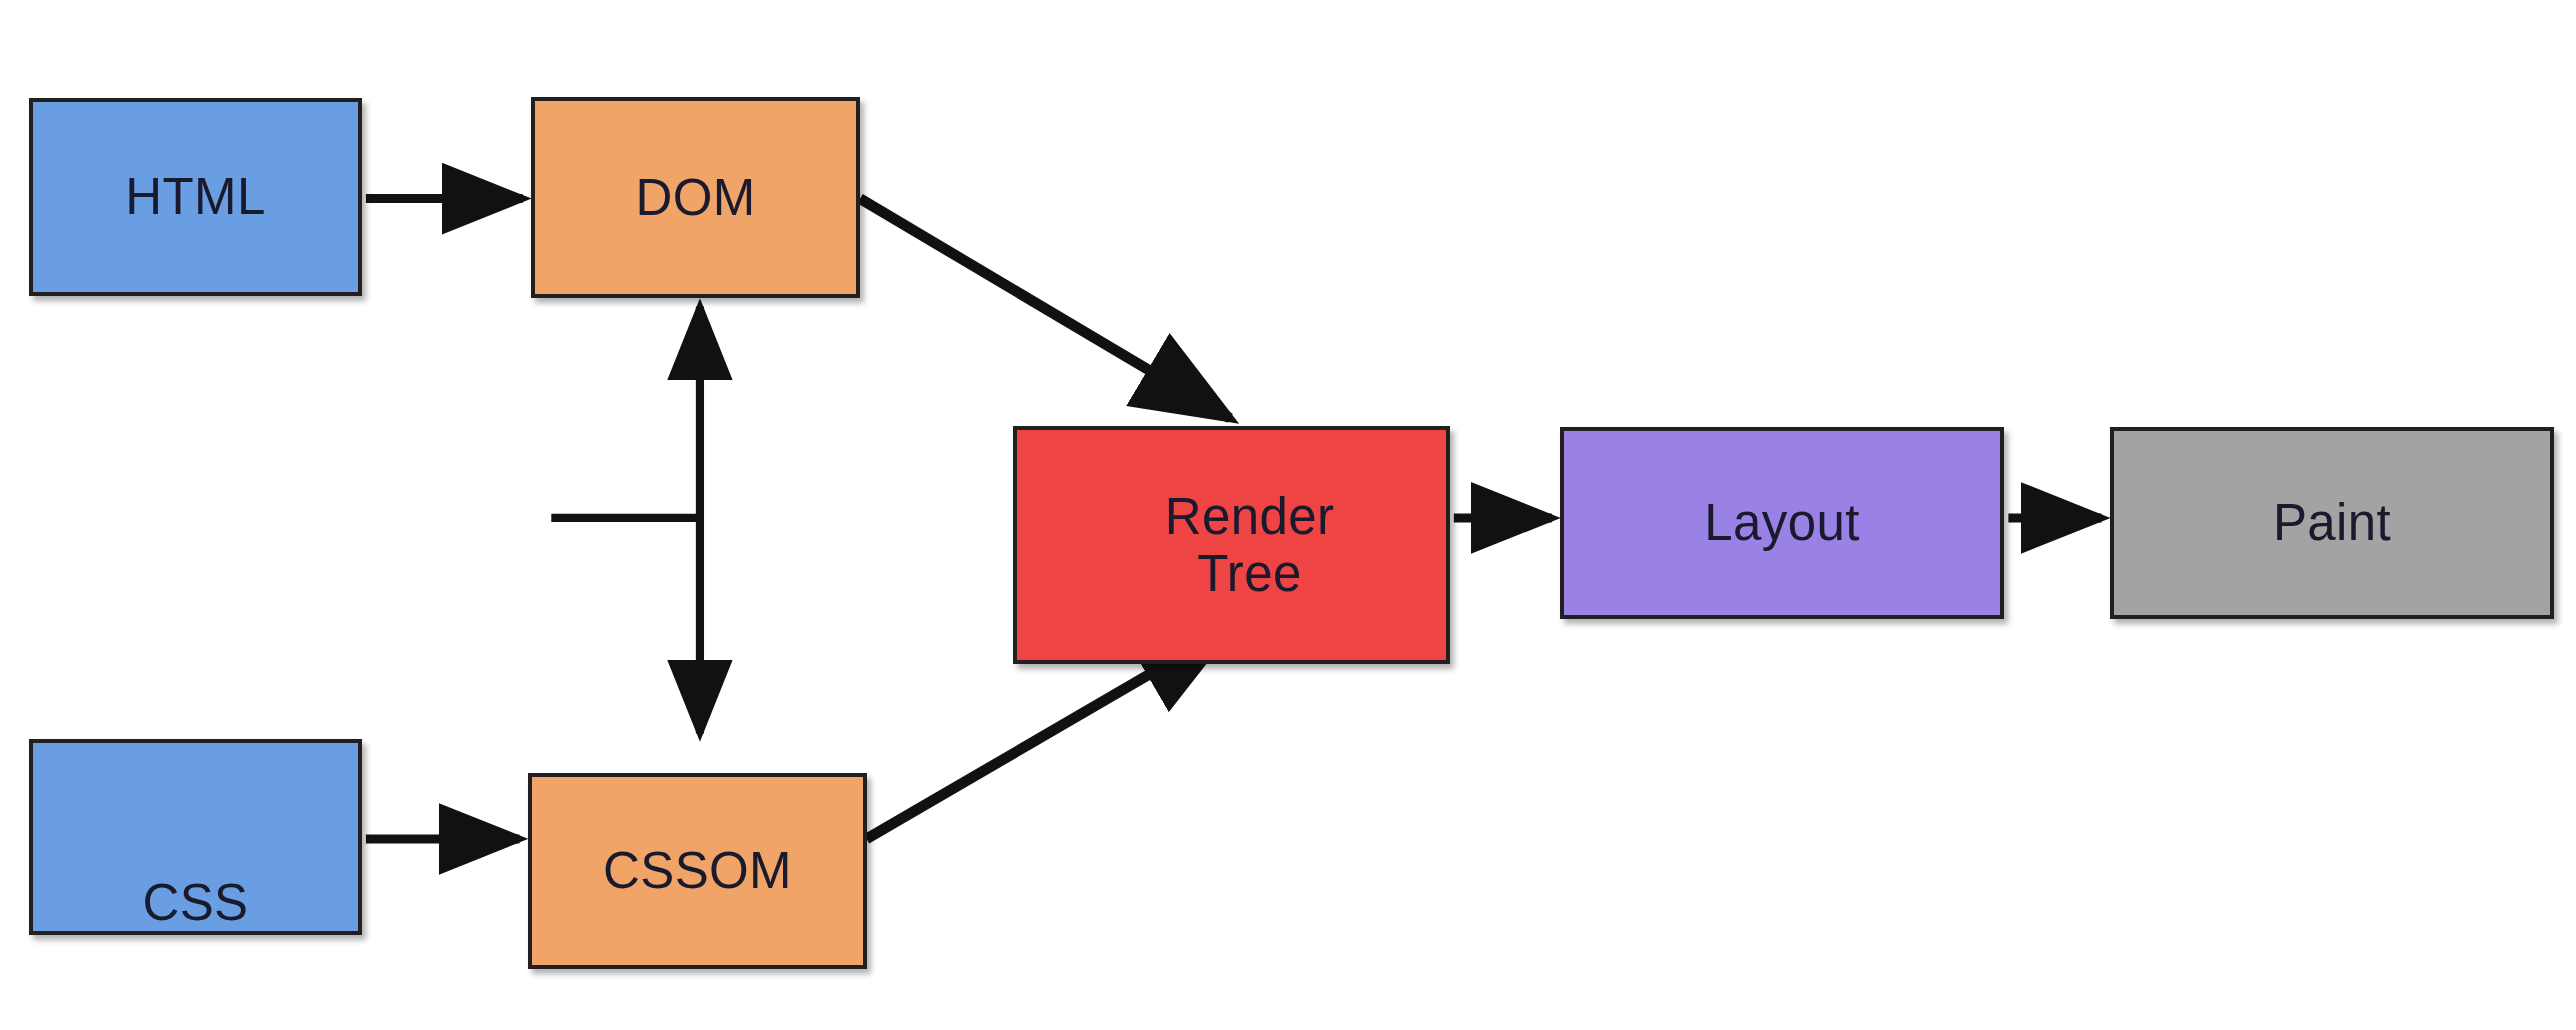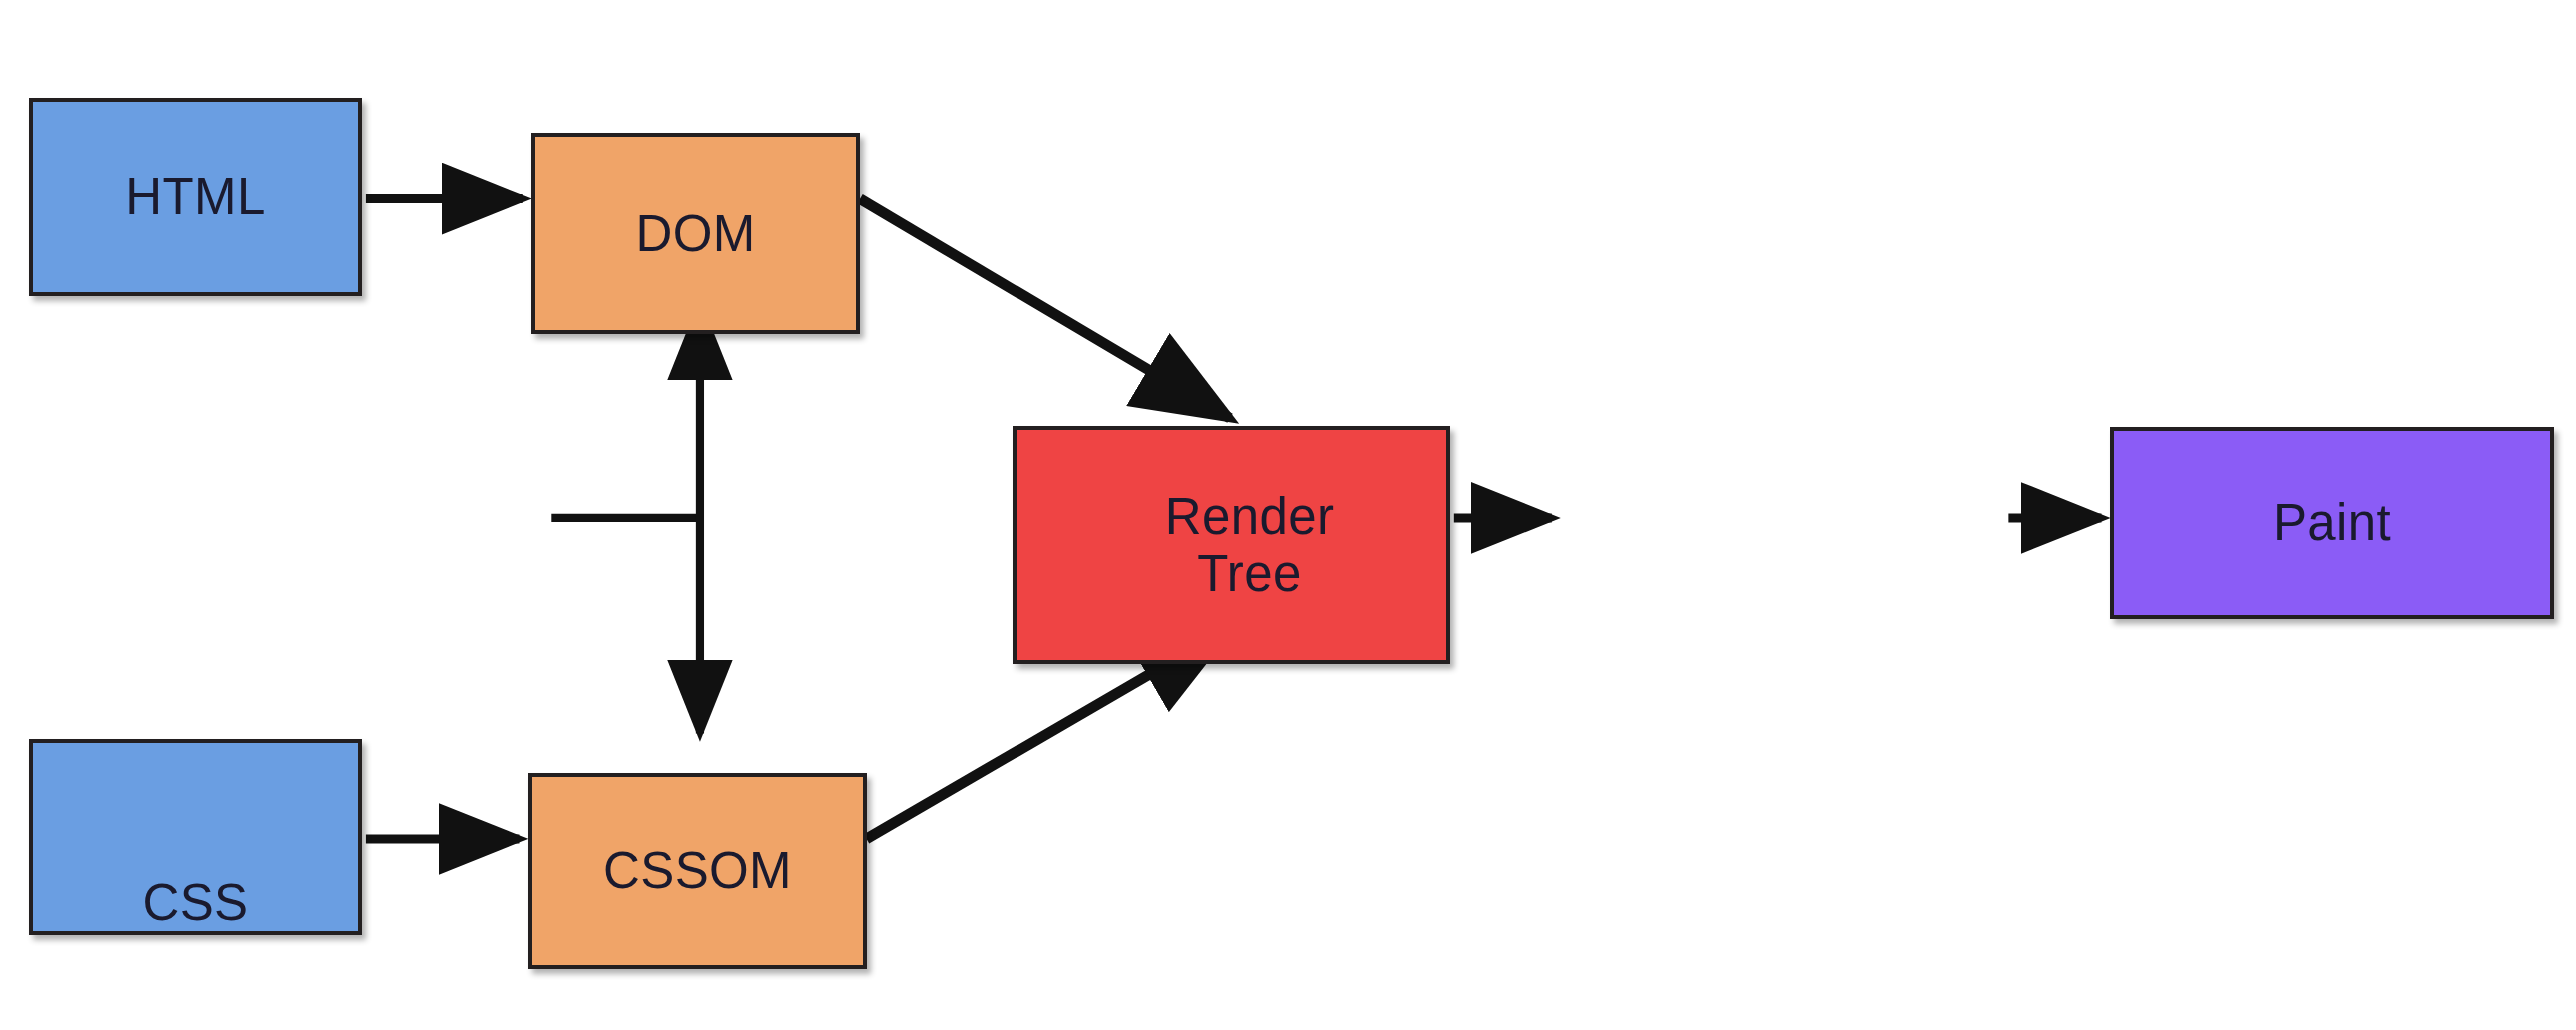--- a/index.html
+++ b/index.html
@@ -75,28 +75,31 @@
     <line x1="857" y1="375" x2="857" y2="898" stroke="#111111" stroke-width="10" marker-start="url(#ah-start)" marker-end="url(#ah)"></line>
 
     <line x1="1780" y1="634" x2="1900" y2="634" stroke="#111111" stroke-width="11" marker-end="url(#ah)"></line>
 
     <line x1="2459" y1="634" x2="2573" y2="634" stroke="#111111" stroke-width="11" marker-end="url(#ah)"></line>
   </svg>
 
   <div class="node" style="left: 29px; top: 98px; width: 333px; height: 198px; background: rgb(106, 158, 226);">
     <span class="node-label">HTML</span>
   </div>
-  <div class="node" style="left: 531px; top: 97px; width: 329px; height: 201px; background: rgb(240, 164, 104); margin-top: 36px;">
+  <div class="node" style="left: 531px; top: 97px; width: 329px; height: 201px; background: rgb(240, 164, 104);">
     <span class="node-label">DOM</span>
   </div>
   <div class="node" style="left: 1013px; top: 426px; width: 437px; height: 238px; background: #ef4444; padding-left: 36px;">
     <span class="node-label">Render
 Tree</span>
   </div>
-  <div class="node" style="left: 2110px; top: 427px; width: 444px; height: 192px; background: #8b5cf6; justify-content: center;">
+  <div class="node" style="left: 1560px; top: 427px; width: 444px; height: 192px; background: rgb(154, 129, 229);">
+    <span class="node-label">Layout</span>
+  </div>
+  <div class="node" style="left: 2110px; top: 427px; width: 444px; height: 192px; background: #a3a3a3; justify-content: center;">
     <span class="node-label">Paint</span>
   </div>
   <div class="node" style="left: 29px; top: 739px; width: 333px; height: 196px; background: rgb(106, 158, 226); align-items: flex-end;">
     <span class="node-label">CSS</span>
   </div>
   <div class="node" style="left: 528px; top: 743px; width: 339px; height: 196px; background: rgb(240, 164, 104); margin-top: 30px;">
     <span class="node-label">CSSOM</span>
   </div>
 
 </div>

